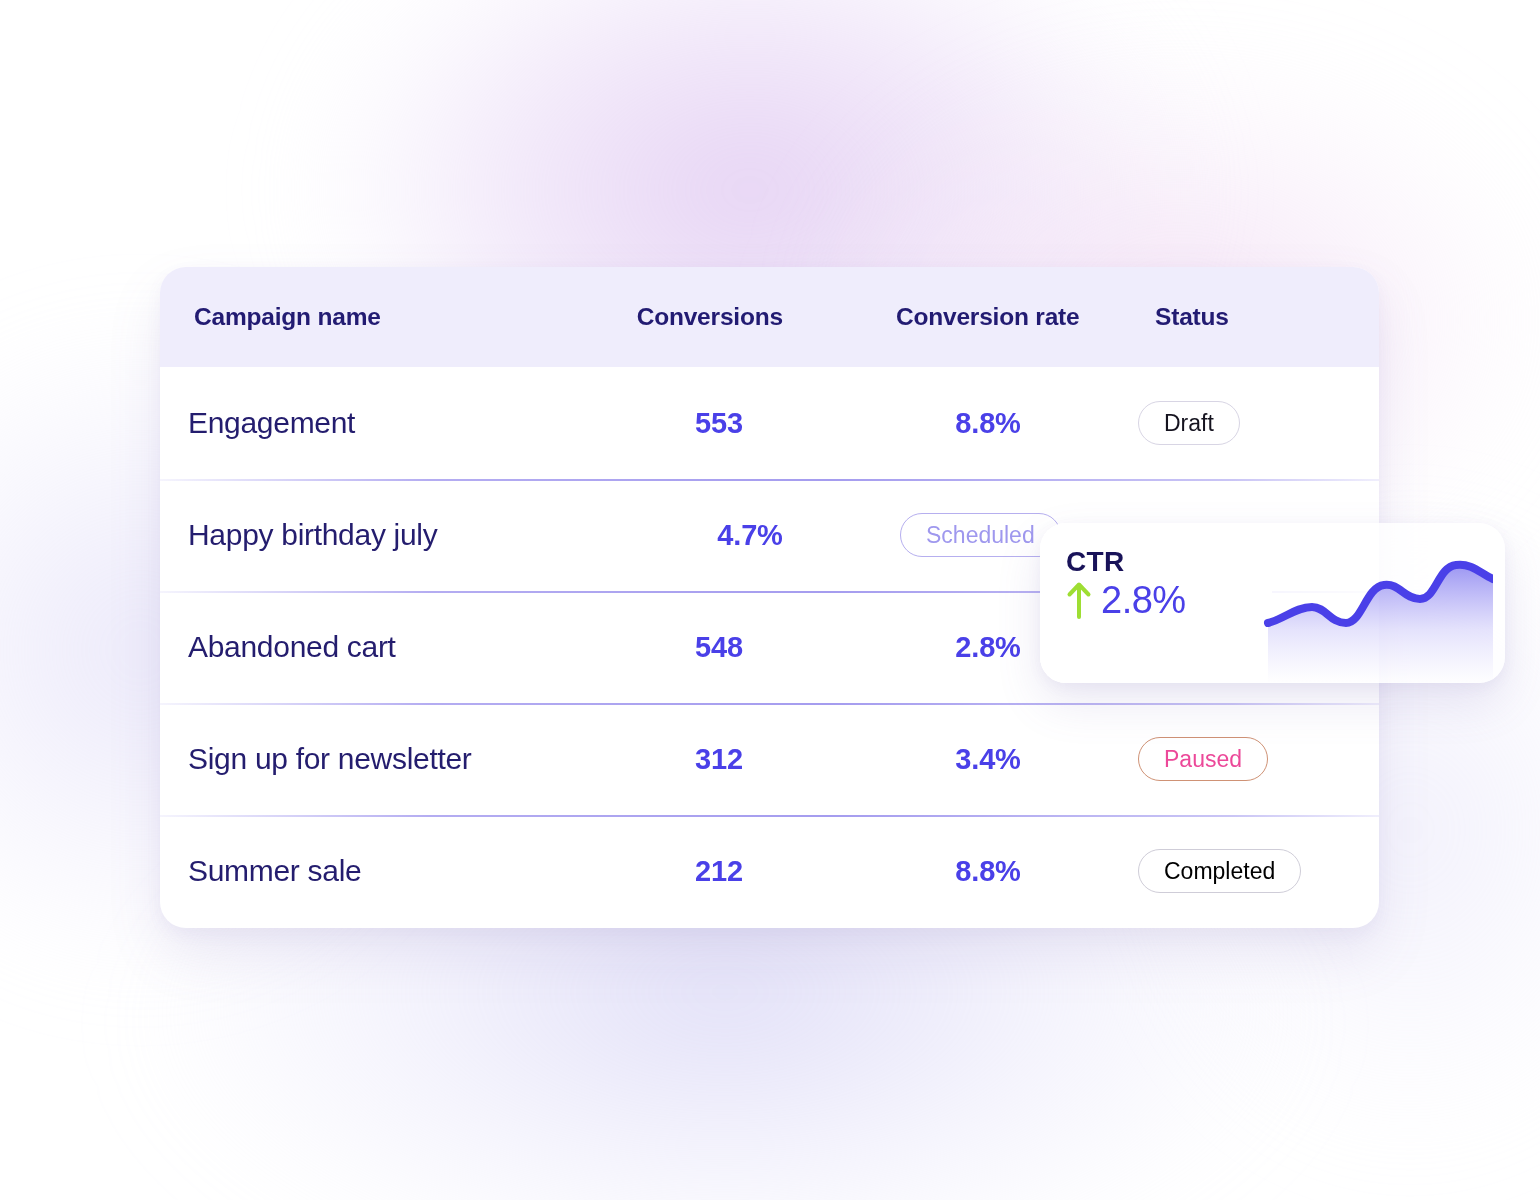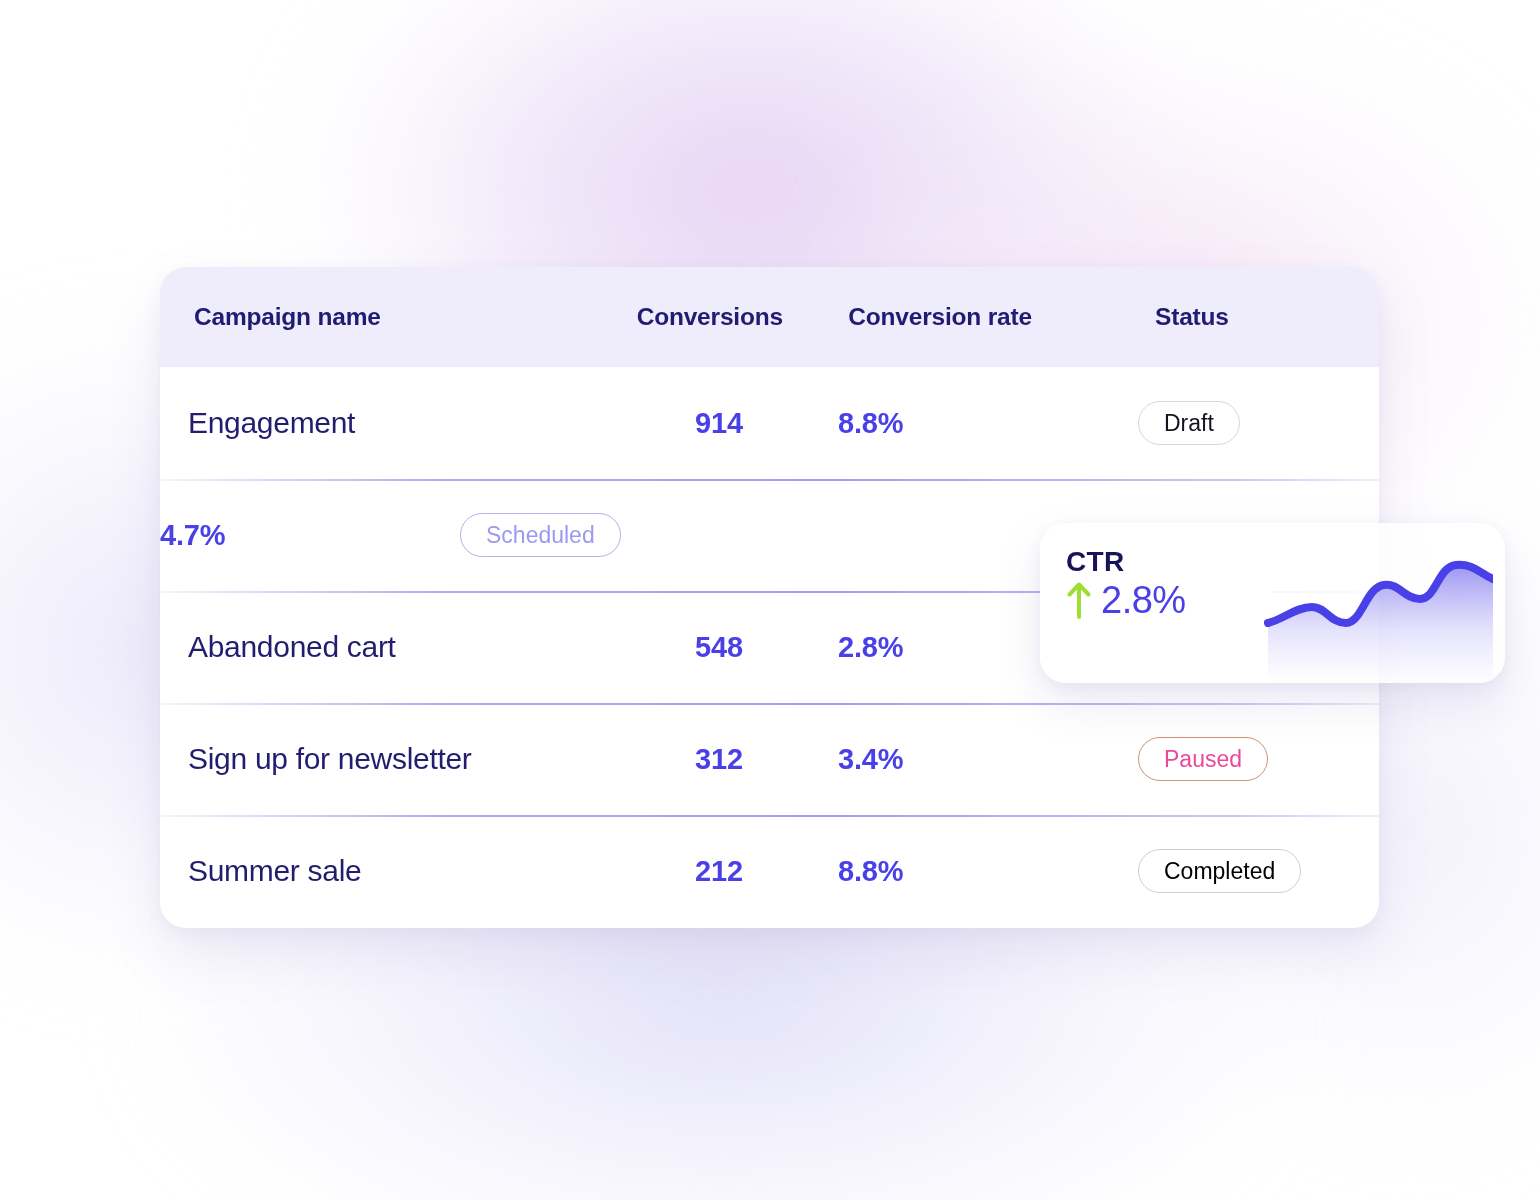--- a/index.html
+++ b/index.html
@@ -110,21 +110,21 @@
     font-size: 24.5px;
     font-weight: bold;
     color: #221b72;
     letter-spacing: -0.2px;
     white-space: nowrap;
   }
 
   
   .col-name   { width: 440px; padding-left: 34px; box-sizing: border-box; }
   .col-conv   { width: 238px; text-align: center; }
-  .col-rate   { width: 300px; text-align: left; }
+  .col-rate   { width: 300px; text-align: center; }
   .col-status { width: 241px; text-align: left; }
 
   .tbody { }
 
   .trow {
     height: 112px;
     display: flex;
     align-items: center;
     position: relative;
     background: transparent;
@@ -248,28 +248,29 @@
     <div class="th col-name">Campaign name</div>
     <div class="th col-conv">Conversions</div>
     <div class="th col-rate">Conversion rate</div>
     <div class="th col-status">Status</div>
   </div>
 
   <div class="tbody">
 
     <div class="trow">
       <div class="campaign-name col-name">Engagement</div>
-      <div class="metric col-conv">914</div>
+      <div class="metric col-conv">553</div>
       <div class="metric col-rate">8.8%</div>
       <div class="col-status">
         <span class="badge badge-draft">Draft</span>
       </div>
     </div>
 
     <div class="trow">
+      <div class="campaign-name col-name">Happy birthday july</div>
       <div class="metric col-rate">4.7%</div>
       <div class="col-status">
         <span class="badge badge-scheduled">Scheduled</span>
       </div>
     </div>
 
     <div class="trow">
       <div class="campaign-name col-name">Abandoned cart</div>
       <div class="metric col-conv">548</div>
       <div class="metric col-rate">2.8%</div>

